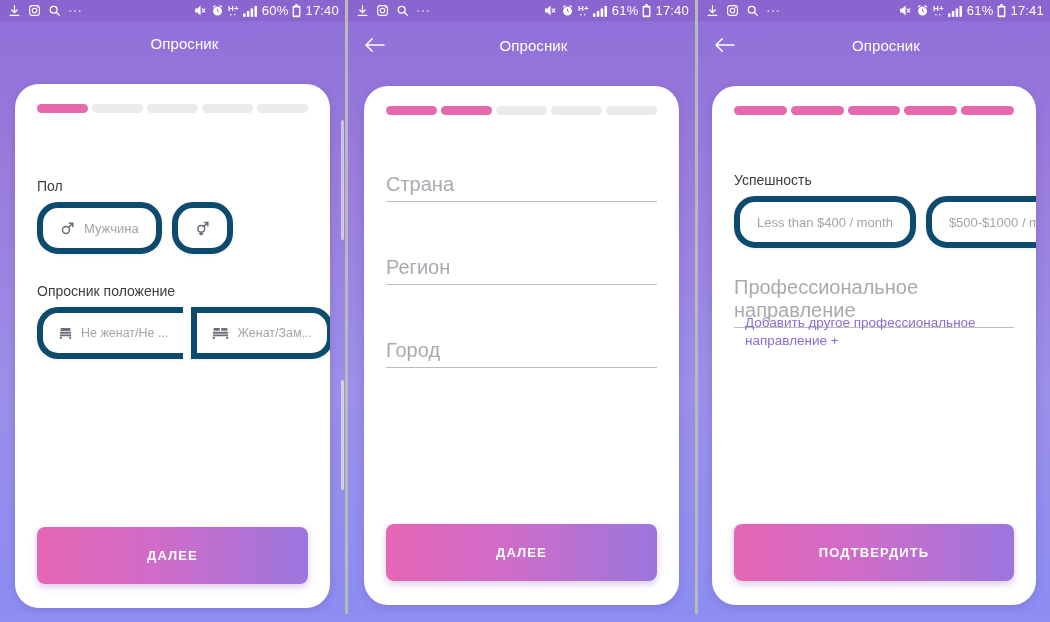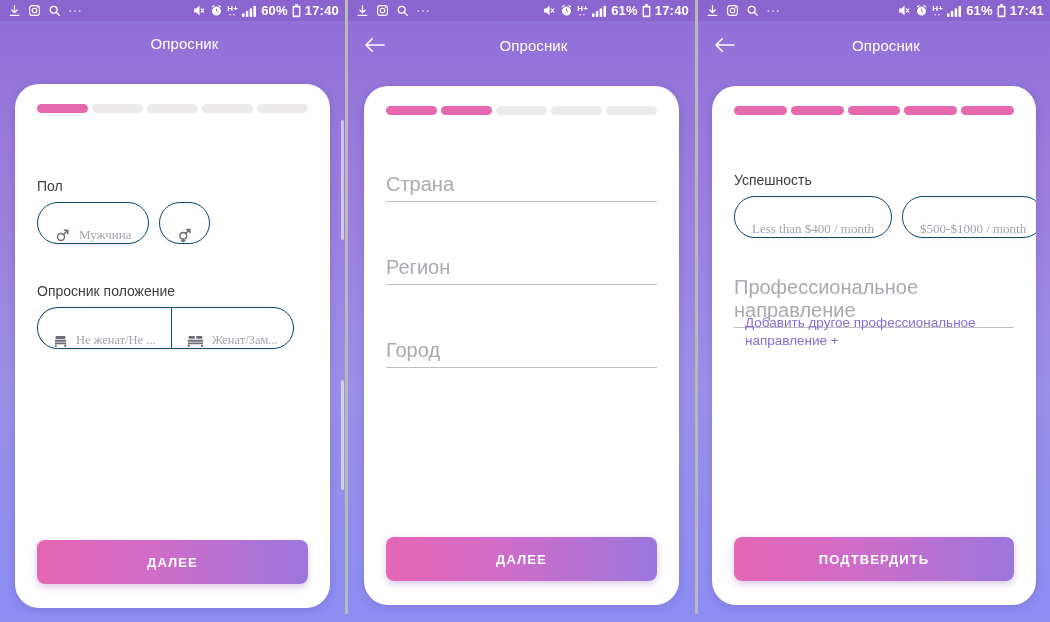--- a/index.html
+++ b/index.html
@@ -32,21 +32,21 @@
     color:#ffffff;
     font-size:12.5px;
     letter-spacing:.2px;
     position:relative;
     z-index:5;
   }
   .sb-left{display:flex;align-items:center;gap:7px;}
   .sb-right{display:flex;align-items:center;gap:4px;margin-left:auto;}
   .sb-ico{display:inline-flex;align-items:center;justify-content:center;line-height:1;}
   .sb-ico svg{display:block;}
-  .sb-text{font-size:13px;font-weight:700;line-height:1;white-space:nowrap;}
+  .sb-text{font-size:13px;font-weight:400;line-height:1;white-space:nowrap;}
   .hplus{font-size:7px;line-height:6px;font-weight:700;text-align:center;display:block;}
   .hplus b{display:block;font-size:8px;line-height:7px;}
   .hplus i{display:block;font-style:normal;font-size:8px;line-height:5px;letter-spacing:1px;}
 
   
   .appbar{
     height:48px;
     display:flex;align-items:center;
     position:relative;
     color:#fff;
@@ -93,31 +93,30 @@
     position:absolute;
     font-size:14px;color:#3d3d42;
     white-space:nowrap;
   }
   .chiprow{
     position:absolute;
     display:flex;gap:10px;
     white-space:nowrap;
   }
   .chip{
-    display:flex;align-items:flex-end;gap:9px;
+    display:flex;align-items:center;gap:9px;
     height:40px;
     padding:0 17px;
-    border:1px solid #0c4a6e;
+    border:6px solid #0c4a6e;
     border-radius:21px;
     background:#fff;
     box-shadow:0 1px 3px rgba(120,110,150,.13);
     color:#a3a3ab;
     font-size:13px;
     flex:0 0 auto;
-    font-family:Liberation Serif, serif;
   }
   .chip .gl{color:#6d6d78;font-size:16px;line-height:1;display:flex;align-items:center;}
   .chip .gl svg{display:block;}
 
   
   .chip.sm{padding:0 15px;font-size:12.5px;gap:8px;}
 
   
   .tfield{
     position:absolute;
@@ -133,21 +132,21 @@
   .addlink{
     position:absolute;
     font-size:13.5px;
     color:#8a6cd4;
     line-height:1.35;
   }
 
   
   .cta{
     position:absolute;left:22px;right:22px;
-    height:44px;
+    height:57px;
     border-radius:8px;
     background:linear-gradient(90deg,#e566b4 0%,#cf6cc9 45%,#9b76dd 100%);
     display:flex;align-items:center;justify-content:center;
     color:#fff;font-size:13px;font-weight:700;letter-spacing:1.1px;
     box-shadow:0 3px 7px rgba(150,90,180,.33);
   }
 
   
   .vscroll{
     position:absolute;right:1px;top:120px;
@@ -267,21 +266,21 @@
                   <circle cx="10" cy="12.5" r="5.4"></circle>
                   <path d="M14.4 8.2L20.5 2.4M15.4 2.4h5.2v5M10 18v4.2M7.3 20.4h5.4"></path>
                 </svg>
             </span>
 
           </div>
         </div>
 
         <div class="field-label" style="top:199px;left:22px;">Опросник положение</div>
 
-        <div class="chiprow" style="top:223px;left:22px;gap:0;">
+        <div class="chiprow" style="top:223px;left:22px;gap:8px;">
           <div class="chip sm" style="border-radius:21px 0 0 21px;border-right:none;box-shadow:-1px 1px 3px rgba(120,110,150,.12);">
             <span class="gl">
               <svg width="15" height="14" viewBox="0 0 24 22" fill="#6d6d78">
                   <rect x="4" y="3" width="16" height="4.6" rx="1.3"></rect>
                   <rect x="3" y="9" width="18" height="3.2" rx="1"></rect>
                   <rect x="3" y="13.4" width="18" height="2.6" rx="1"></rect>
                   <rect x="3" y="16.8" width="3" height="3.6"></rect>
                   <rect x="18" y="16.8" width="3" height="3.6"></rect>
                 </svg>
             </span>

